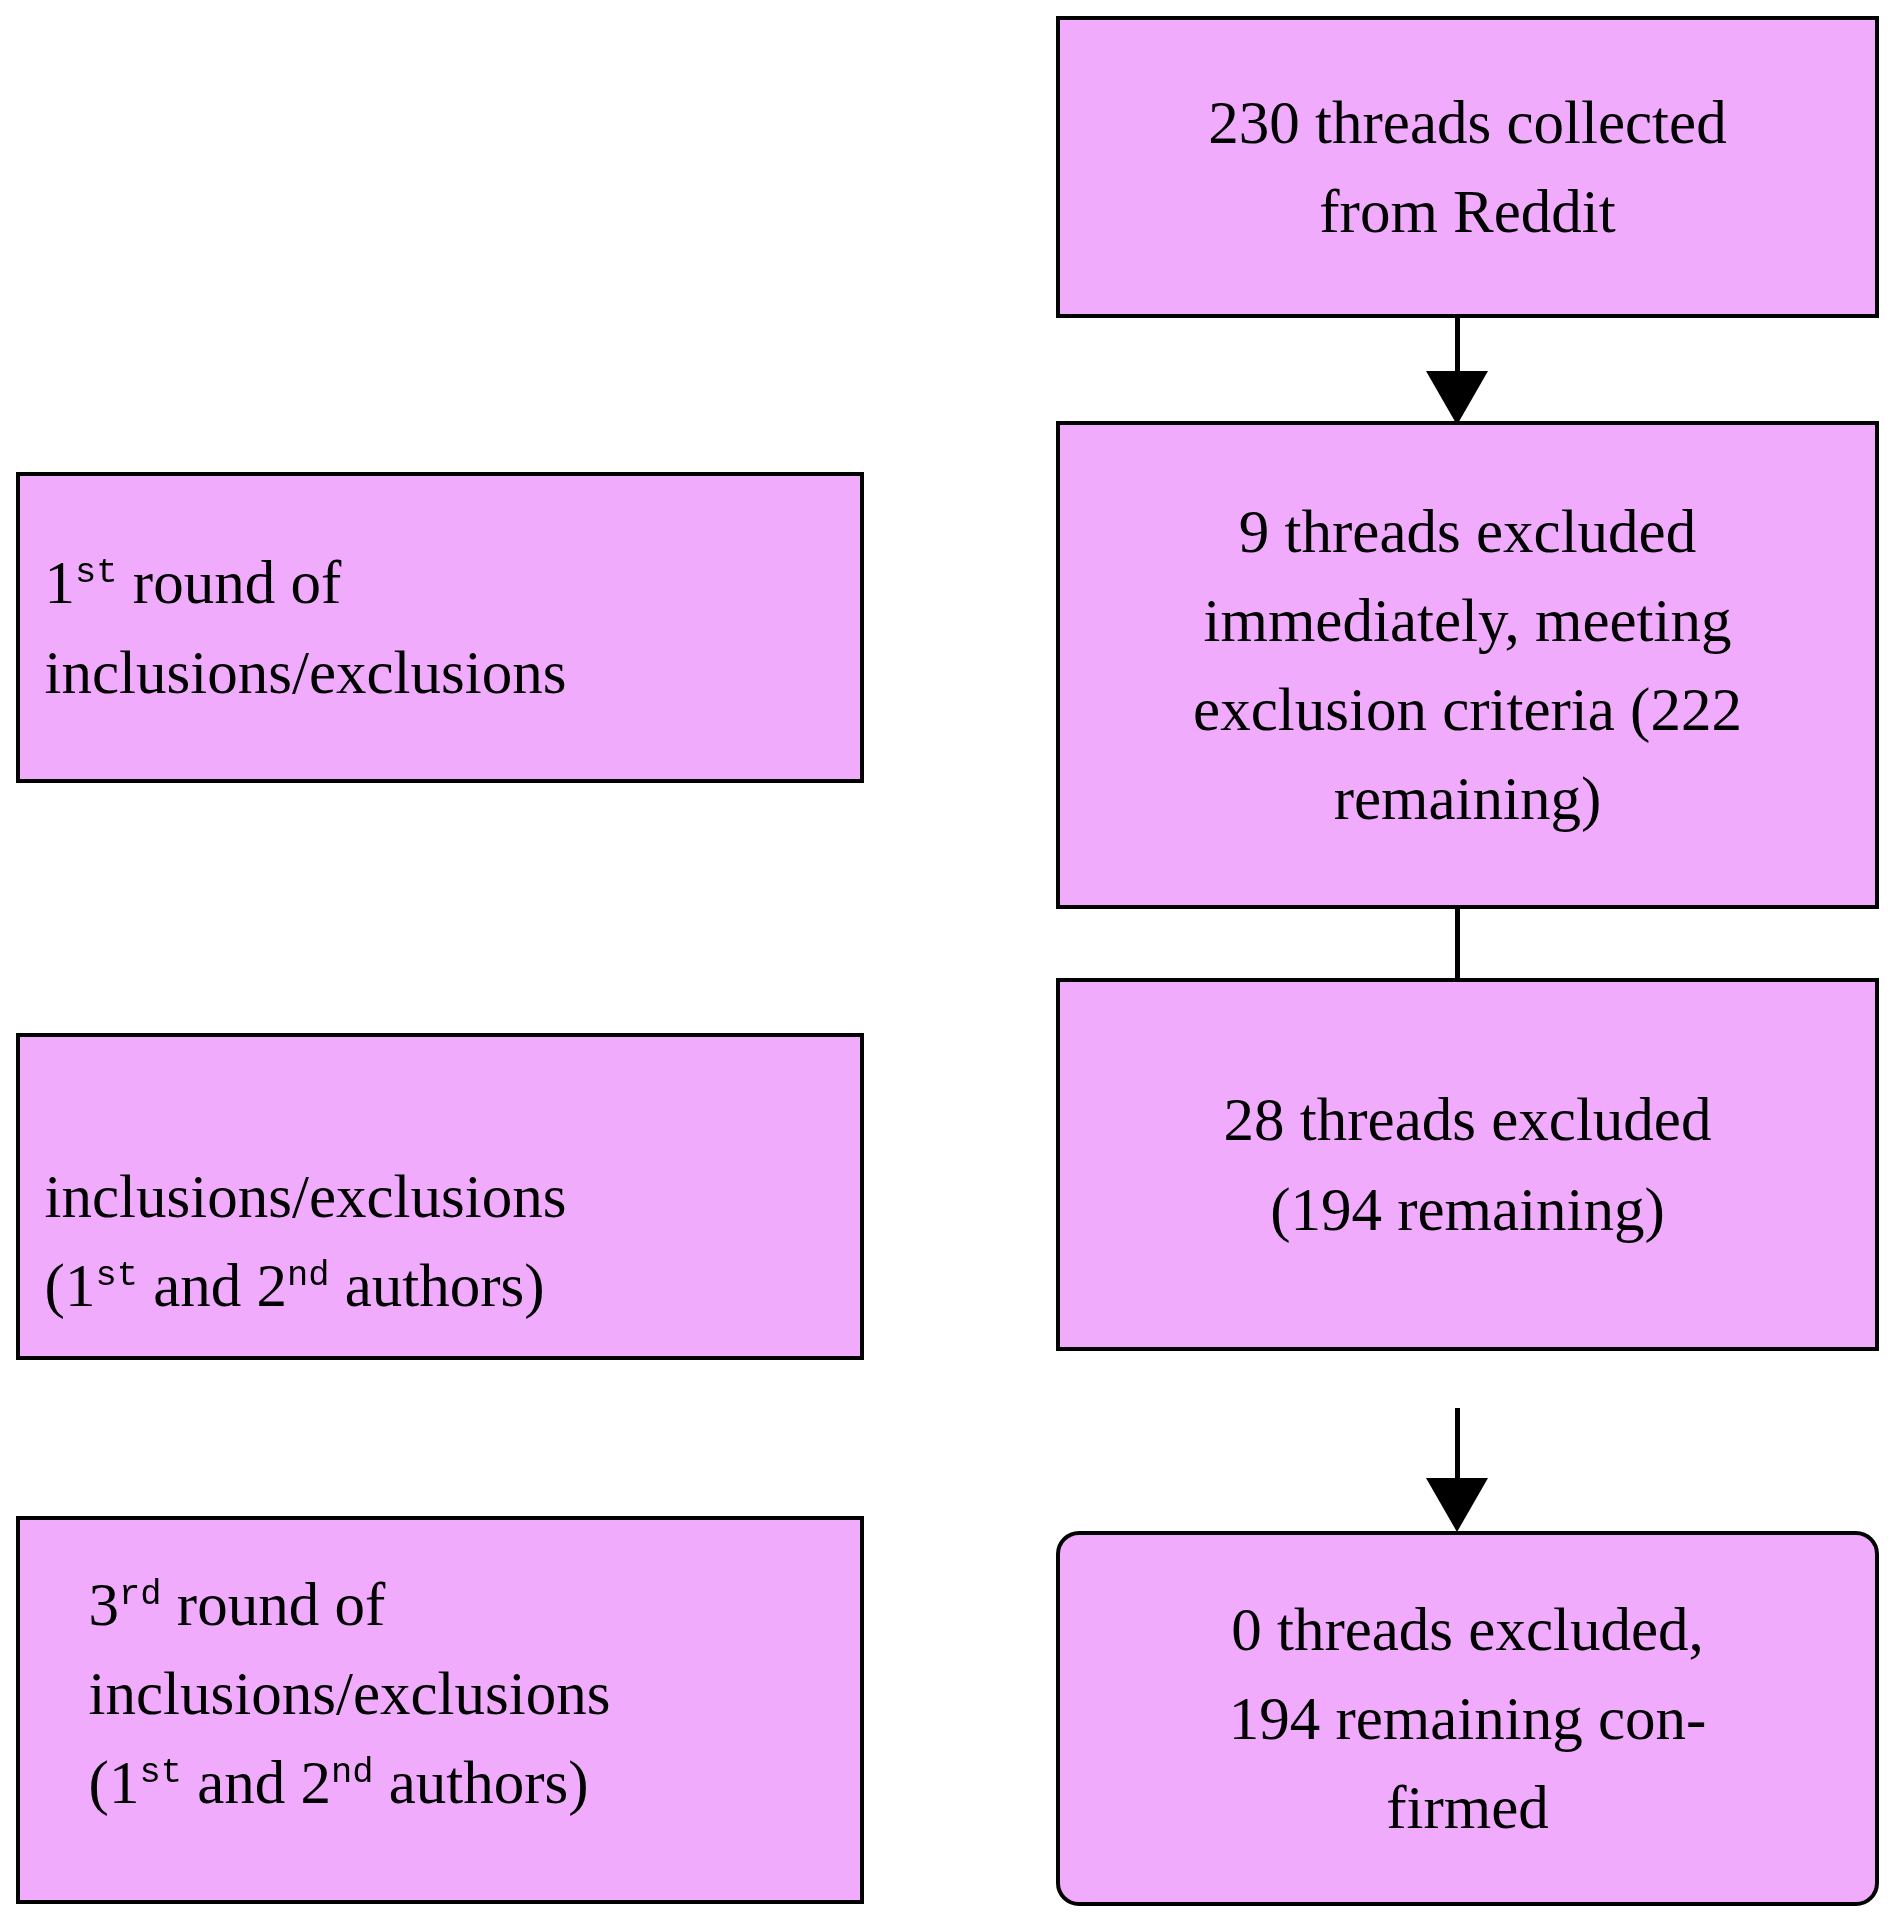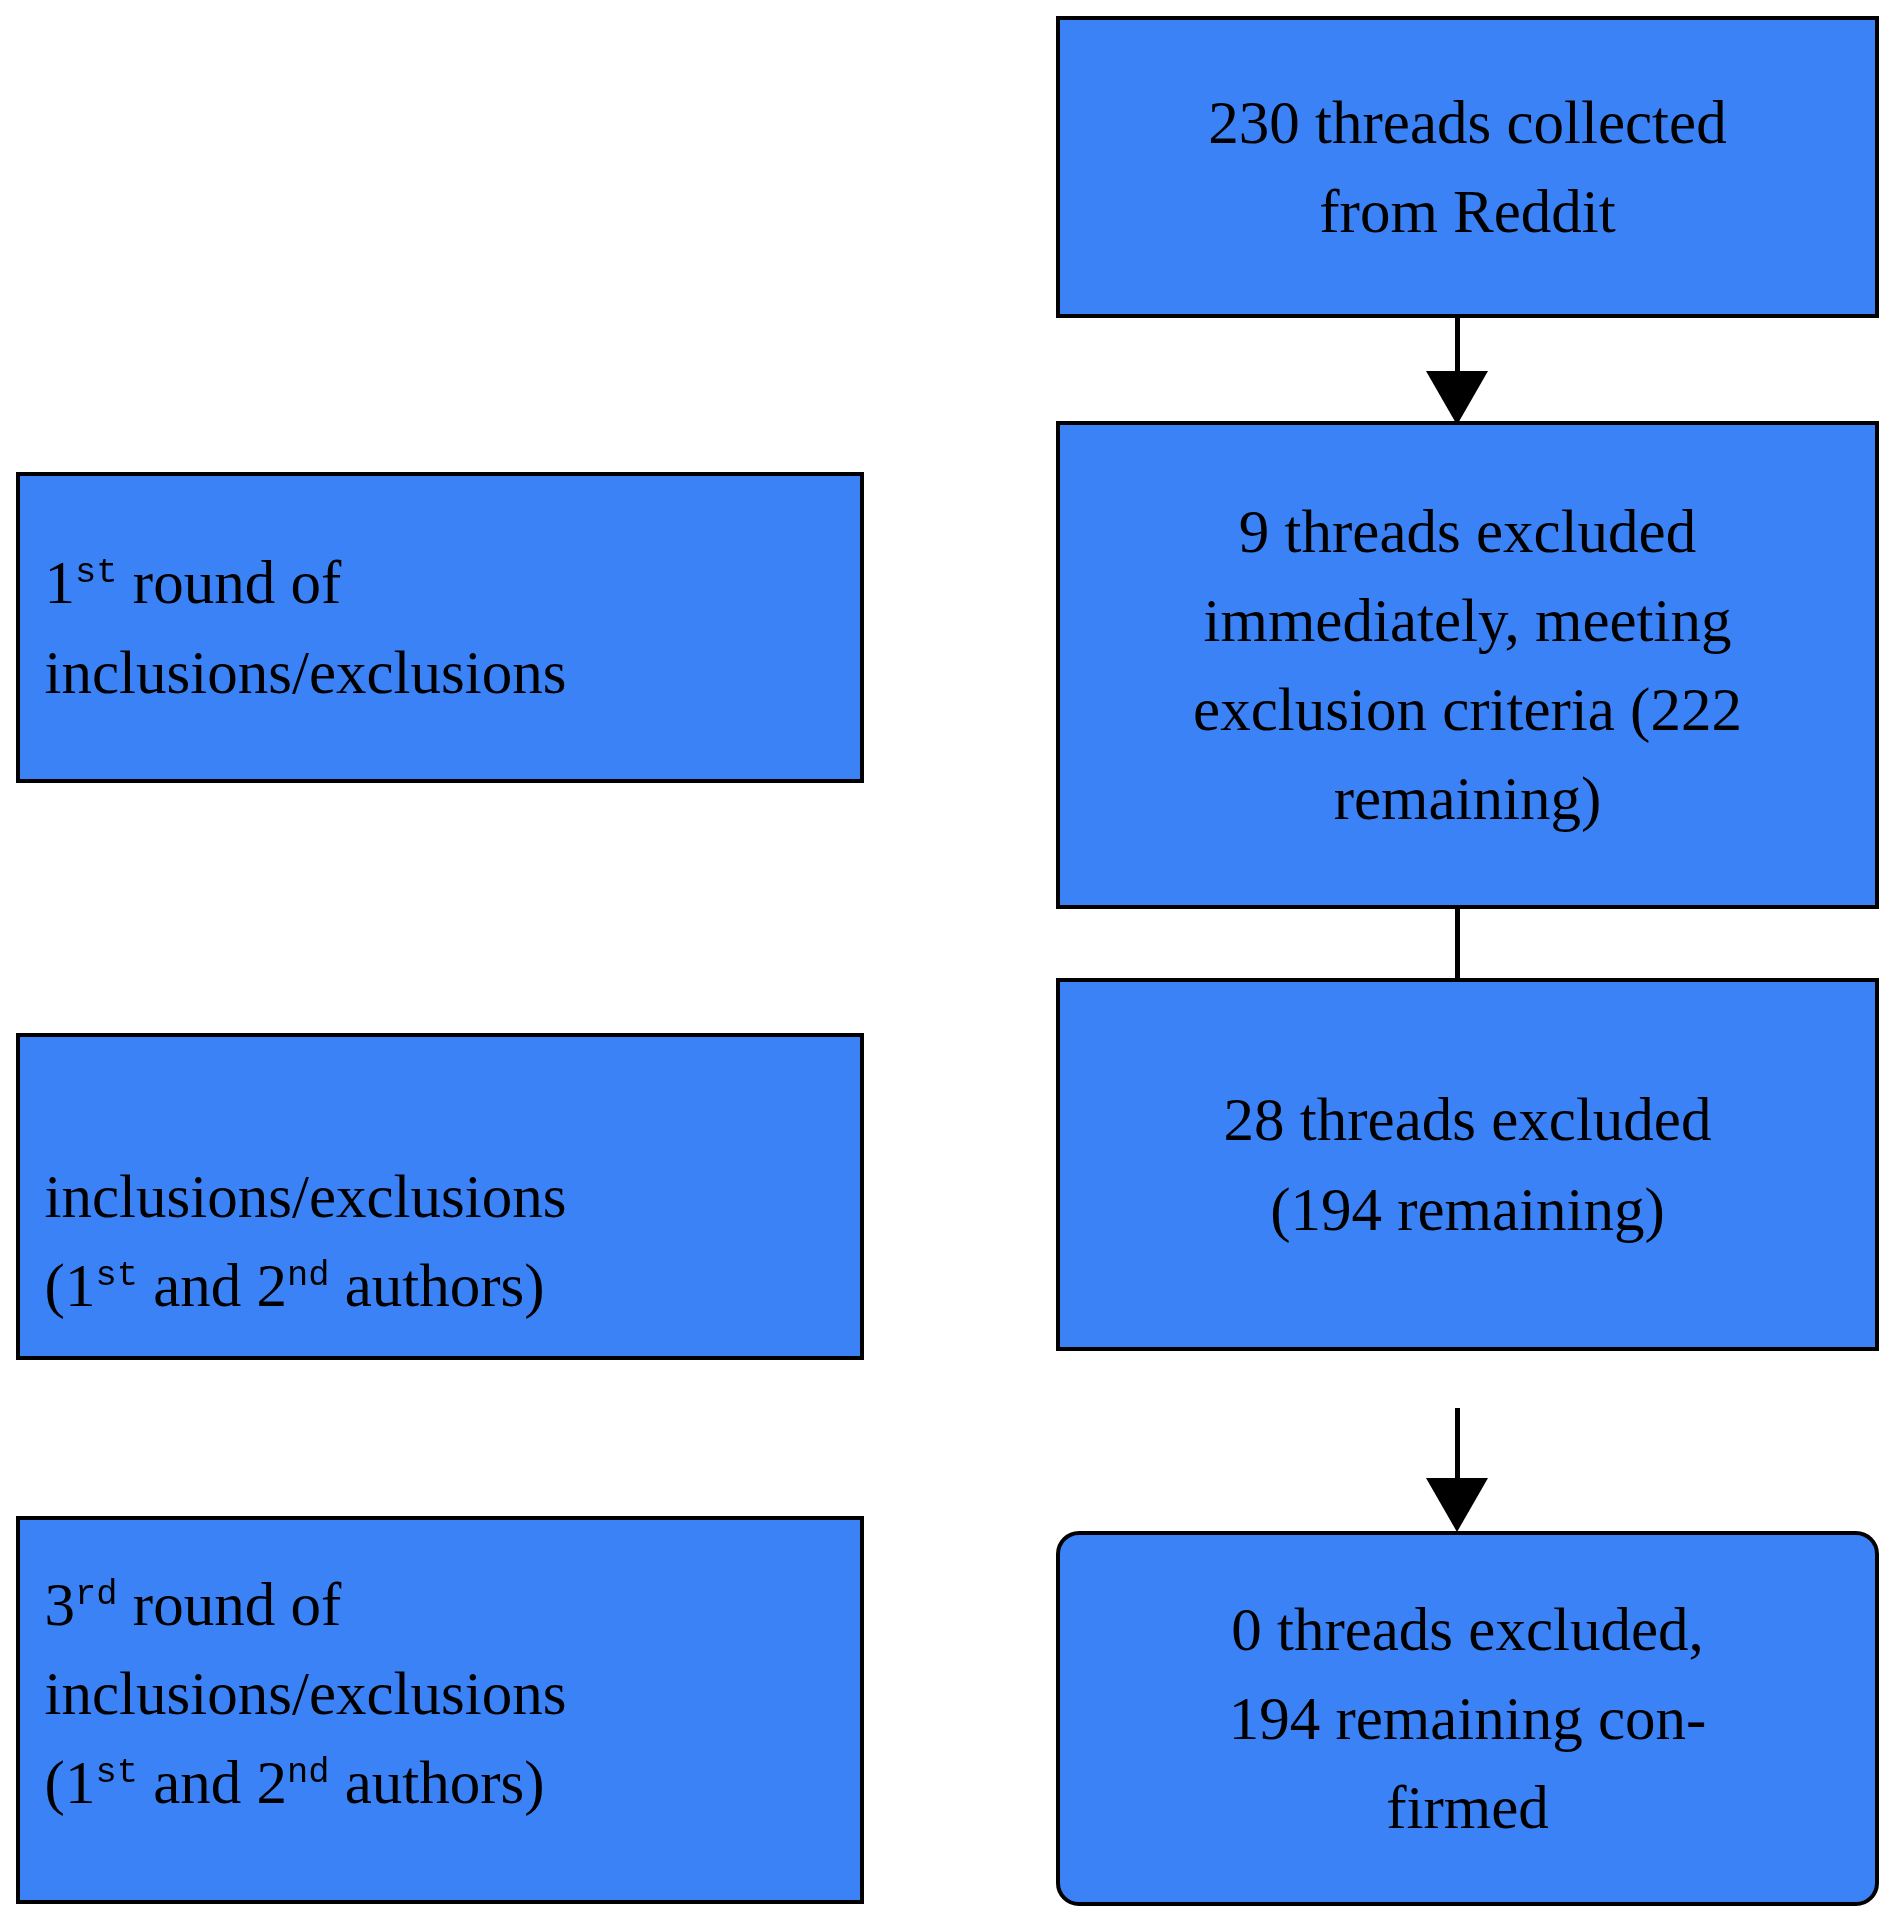--- a/index.html
+++ b/index.html
@@ -13,21 +13,21 @@
     height: 1926px;
     background: #ffffff;
     font-family: "Liberation Serif", "DejaVu Serif", serif;
     color: #000000;
     overflow: hidden;
   }
   .node {
     position: absolute;
     box-sizing: border-box;
     border: 4.3px solid #000000;
-    background: #3b82f6;
+    background: #f0abfc;
     display: flex;
     flex-direction: column;
     justify-content: center;
   }
   .node-text {
     font-size: 61px;
     line-height: 1.46;
     color: #000000;
     white-space: pre-line;
   }
@@ -77,21 +77,21 @@
   <div class="left-col">
 
     <div class="node" style="left:16px; top:472px; width:848px; height:311px;">
       <div class="node-text"><span><span>1</span><sup>st</sup><span> round of</span></span><br><span>inclusions/exclusions</span><br></div>
     </div>
 
     <div class="node" style="left:16px; top:1033px; width:848px; height:327px;">
       <div class="node-text"><br><span>inclusions/exclusions</span><br><span><span>(1</span><sup>st</sup><span> and 2</span><sup>nd</sup><span> authors)</span></span></div>
     </div>
 
-    <div class="node" style="left:16px; top:1516px; width:848px; height:388px;">
+    <div class="node" style="left:16px; top:1516px; width:848px; height:388px;padding-left:44px;">
       <div class="node-text" style="margin-top:-33px;"><span><span>3</span><sup>rd</sup><span> round of</span></span><br><span>inclusions/exclusions</span><br><span><span>(1</span><sup>st</sup><span> and 2</span><sup>nd</sup><span> authors)</span></span></div>
     </div>
 
   </div>
 
   <div class="right-col">
 
     <div class="node" style="left:1056px; top:16px; width:823px; height:302px;">
       <div class="node-text">230 threads collected
 from Reddit</div>

